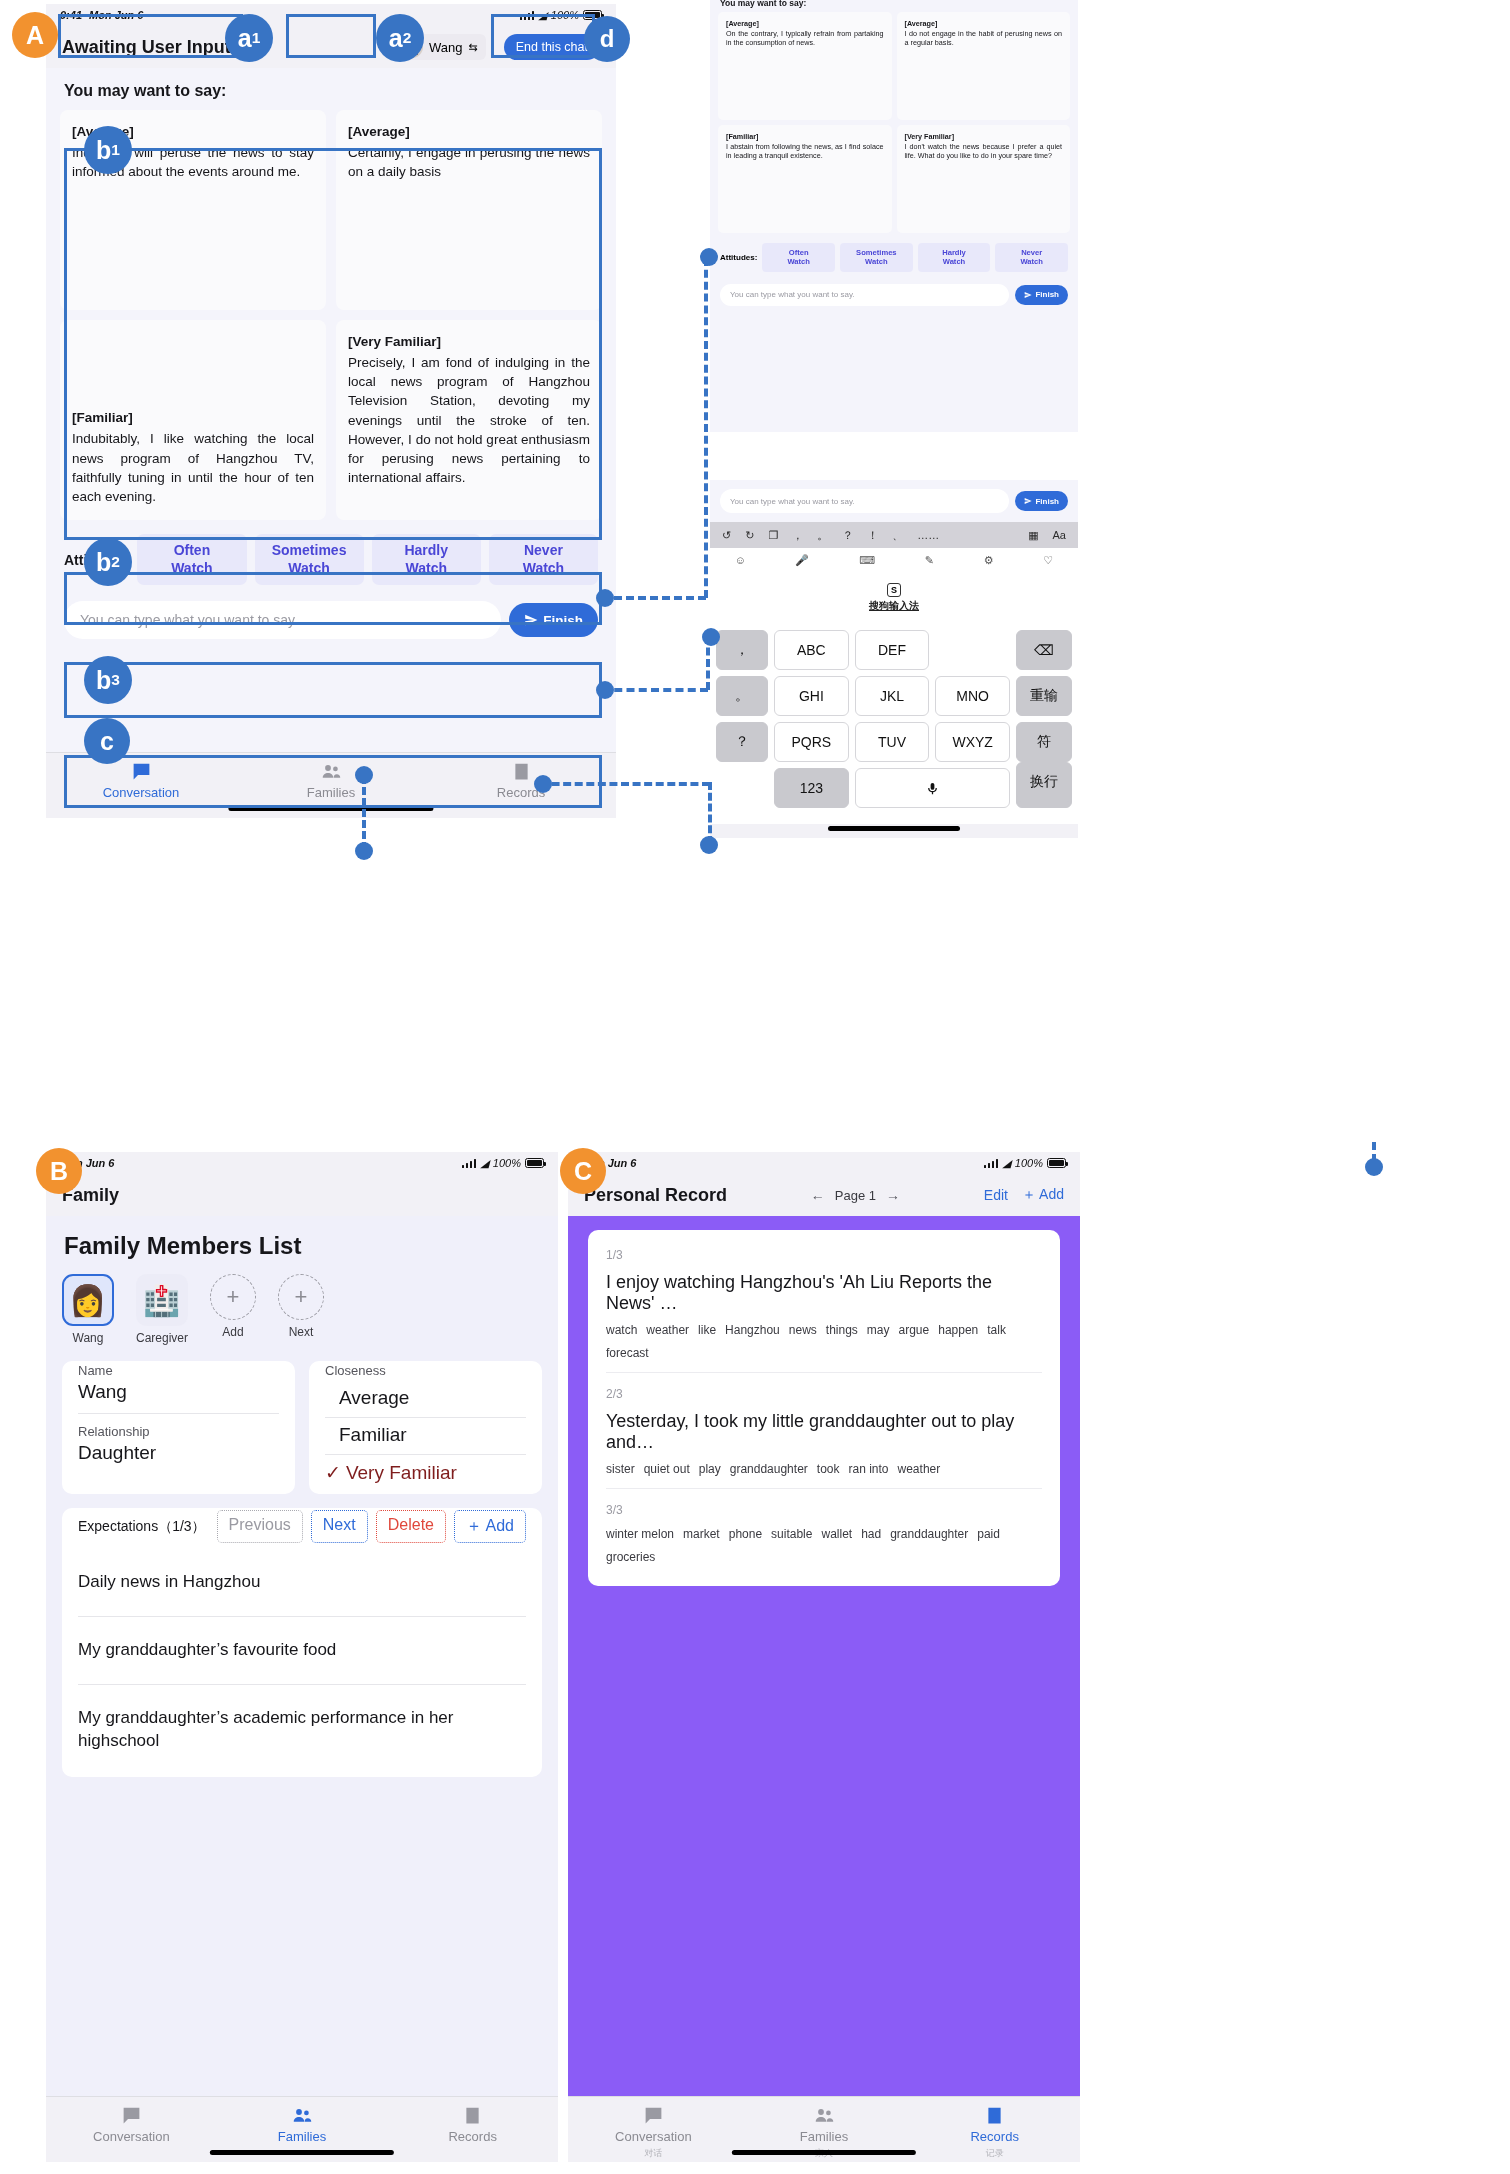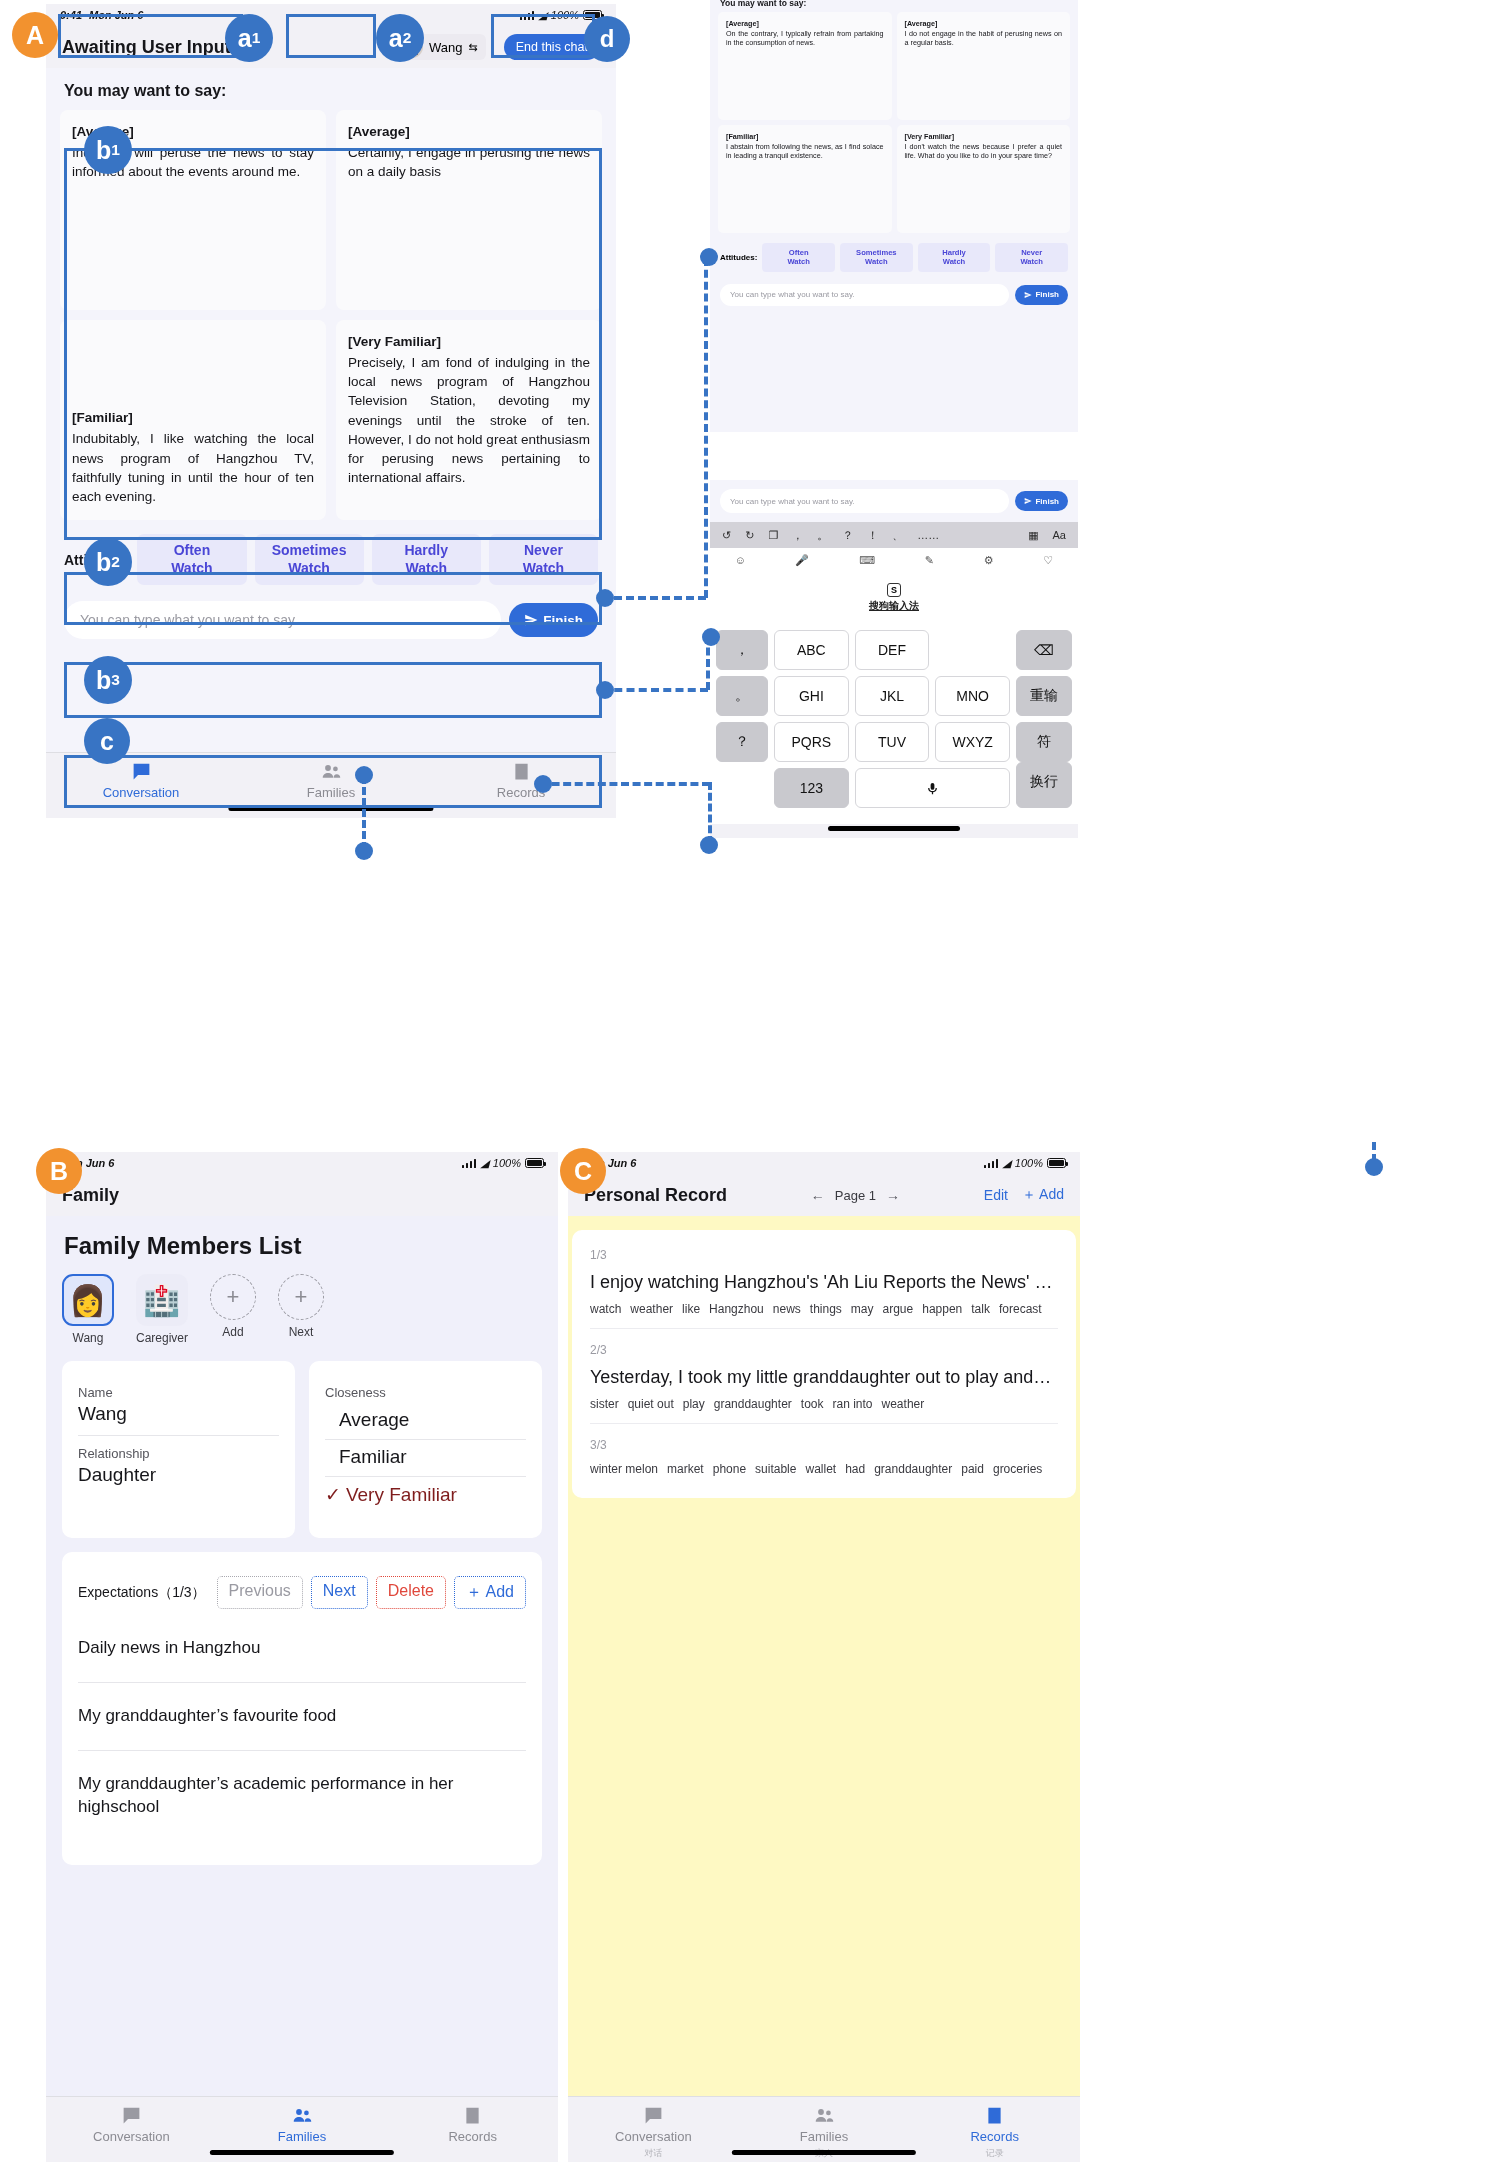--- a/index.html
+++ b/index.html
@@ -114,39 +114,39 @@
   #panelB .body{background:#f0f0fa;height:946px;padding:0 16px;overflow:hidden;}
   .h1 { font-size:24px;font-weight:700;color:#16161a;padding:16px 2px 14px;}
   .members{display:flex;gap:22px;align-items:flex-start;padding-bottom:16px;}
   .member{display:flex;flex-direction:column;align-items:center;gap:5px;font-size:12px;color:#3a3a40;}
   .mavatar{width:52px;height:52px;border-radius:11px;background:#ececf7;display:flex;
            align-items:center;justify-content:center;font-size:30px;}
   .mavatar.sel{border:2px solid #2f6bd8;background:#dfe6fb;}
   .madd{width:46px;height:46px;border-radius:50%;border:1.5px dashed #9a9aa2;
         display:flex;align-items:center;justify-content:center;font-size:22px;color:#8b8b92;}
   .row2{display:flex;gap:14px;}
-  .panelcard{background:#fff;border-radius:10px;flex:1;padding:24px 16px;}
+  .panelcard{background:#fff;border-radius:10px;flex:1;padding:2px 16px;}
   .fieldlabel{font-size:13px;color:#55555c;margin-bottom:3px;}
   .fieldvalue{font-size:19px;color:#16161a;padding-bottom:10px;}
   .hr{height:1px;background:#e6e6ea;margin:0 0 10px;}
   .closelist .opt{font-size:19px;color:#16161a;padding:6px 0 8px 14px;}
   .closelist .opt.sel{color:#7f1d1d;}
   .closelist .hr{margin:0;}
   .exp-head{display:flex;align-items:center;padding-bottom:6px;}
   .exp-title{font-size:14px;color:#16161a;}
   .exp-btns{margin-left:auto;display:flex;gap:8px;}
   .dbtn{border:1.5px dotted #a9a9b0;border-radius:5px;padding:5px 11px;font-size:16px;color:#9a9aa2;}
   .dbtn.blue{color:#2f6bd8;border-color:#2f6bd8;}
   .dbtn.red{color:#e0483c;border-color:#e0483c;}
   .exp-item{font-size:17px;color:#16161a;padding:22px 0 22px;border-bottom:1px solid #e6e6ea;line-height:1.35;}
   .exp-item:last-child{border-bottom:none;}
 
   
   #panelC { left:568px; top:1152px; width:512px; height:1010px; }
-  #panelC .body{background:#fef9c3;height:946px;padding:14px 4px;}
+  #panelC .body{background:#8b5cf6;height:946px;padding:14px 20px;}
   .reccard{background:#fff;border-radius:10px;padding:4px 18px 10px;}
   .recitem{padding:14px 0 12px;border-bottom:1px solid #ececf0;}
   .recitem:last-child{border-bottom:none;}
   .recidx{font-size:12px;color:#9a9aa2;padding-bottom:10px;}
   .rectitle{font-size:18px;color:#16161a;padding-bottom:9px;}
   .rectags{font-size:12px;color:#3a3a40;display:flex;flex-wrap:wrap;gap:9px;}
   .pagenav{display:flex;align-items:center;gap:10px;font-size:13px;color:#3a3a40;}
   .pagenav .arr{color:#55555c;font-size:14px;}
 
   

